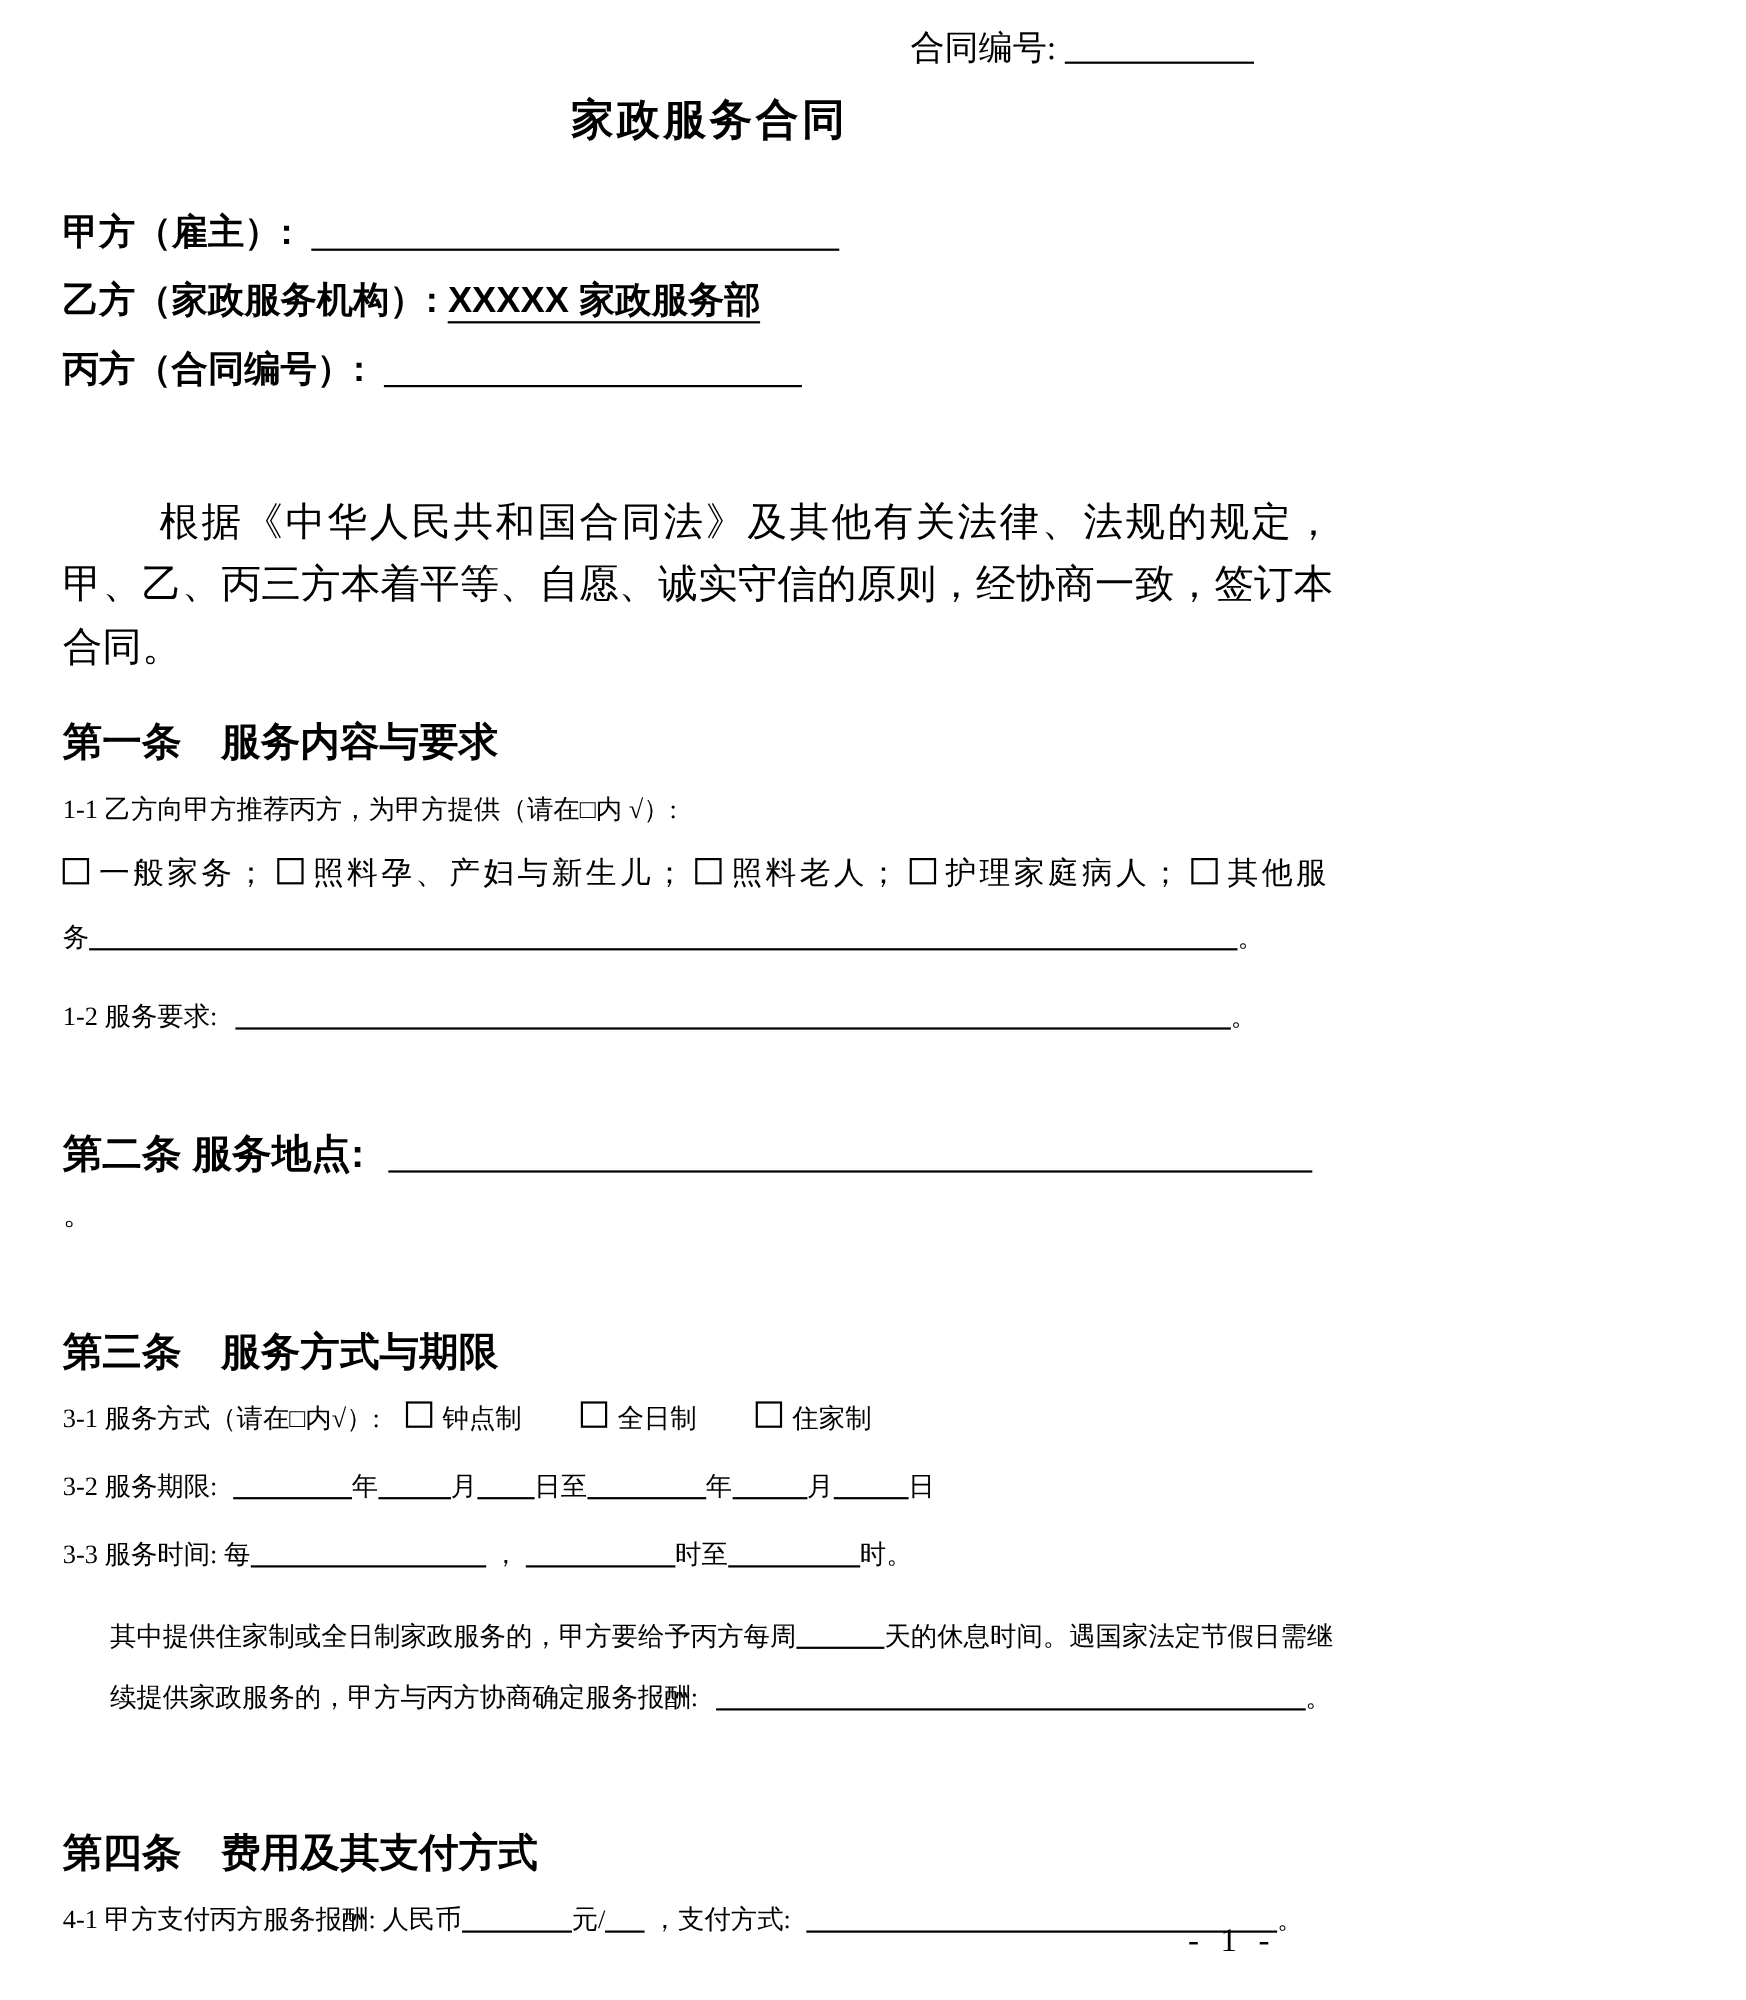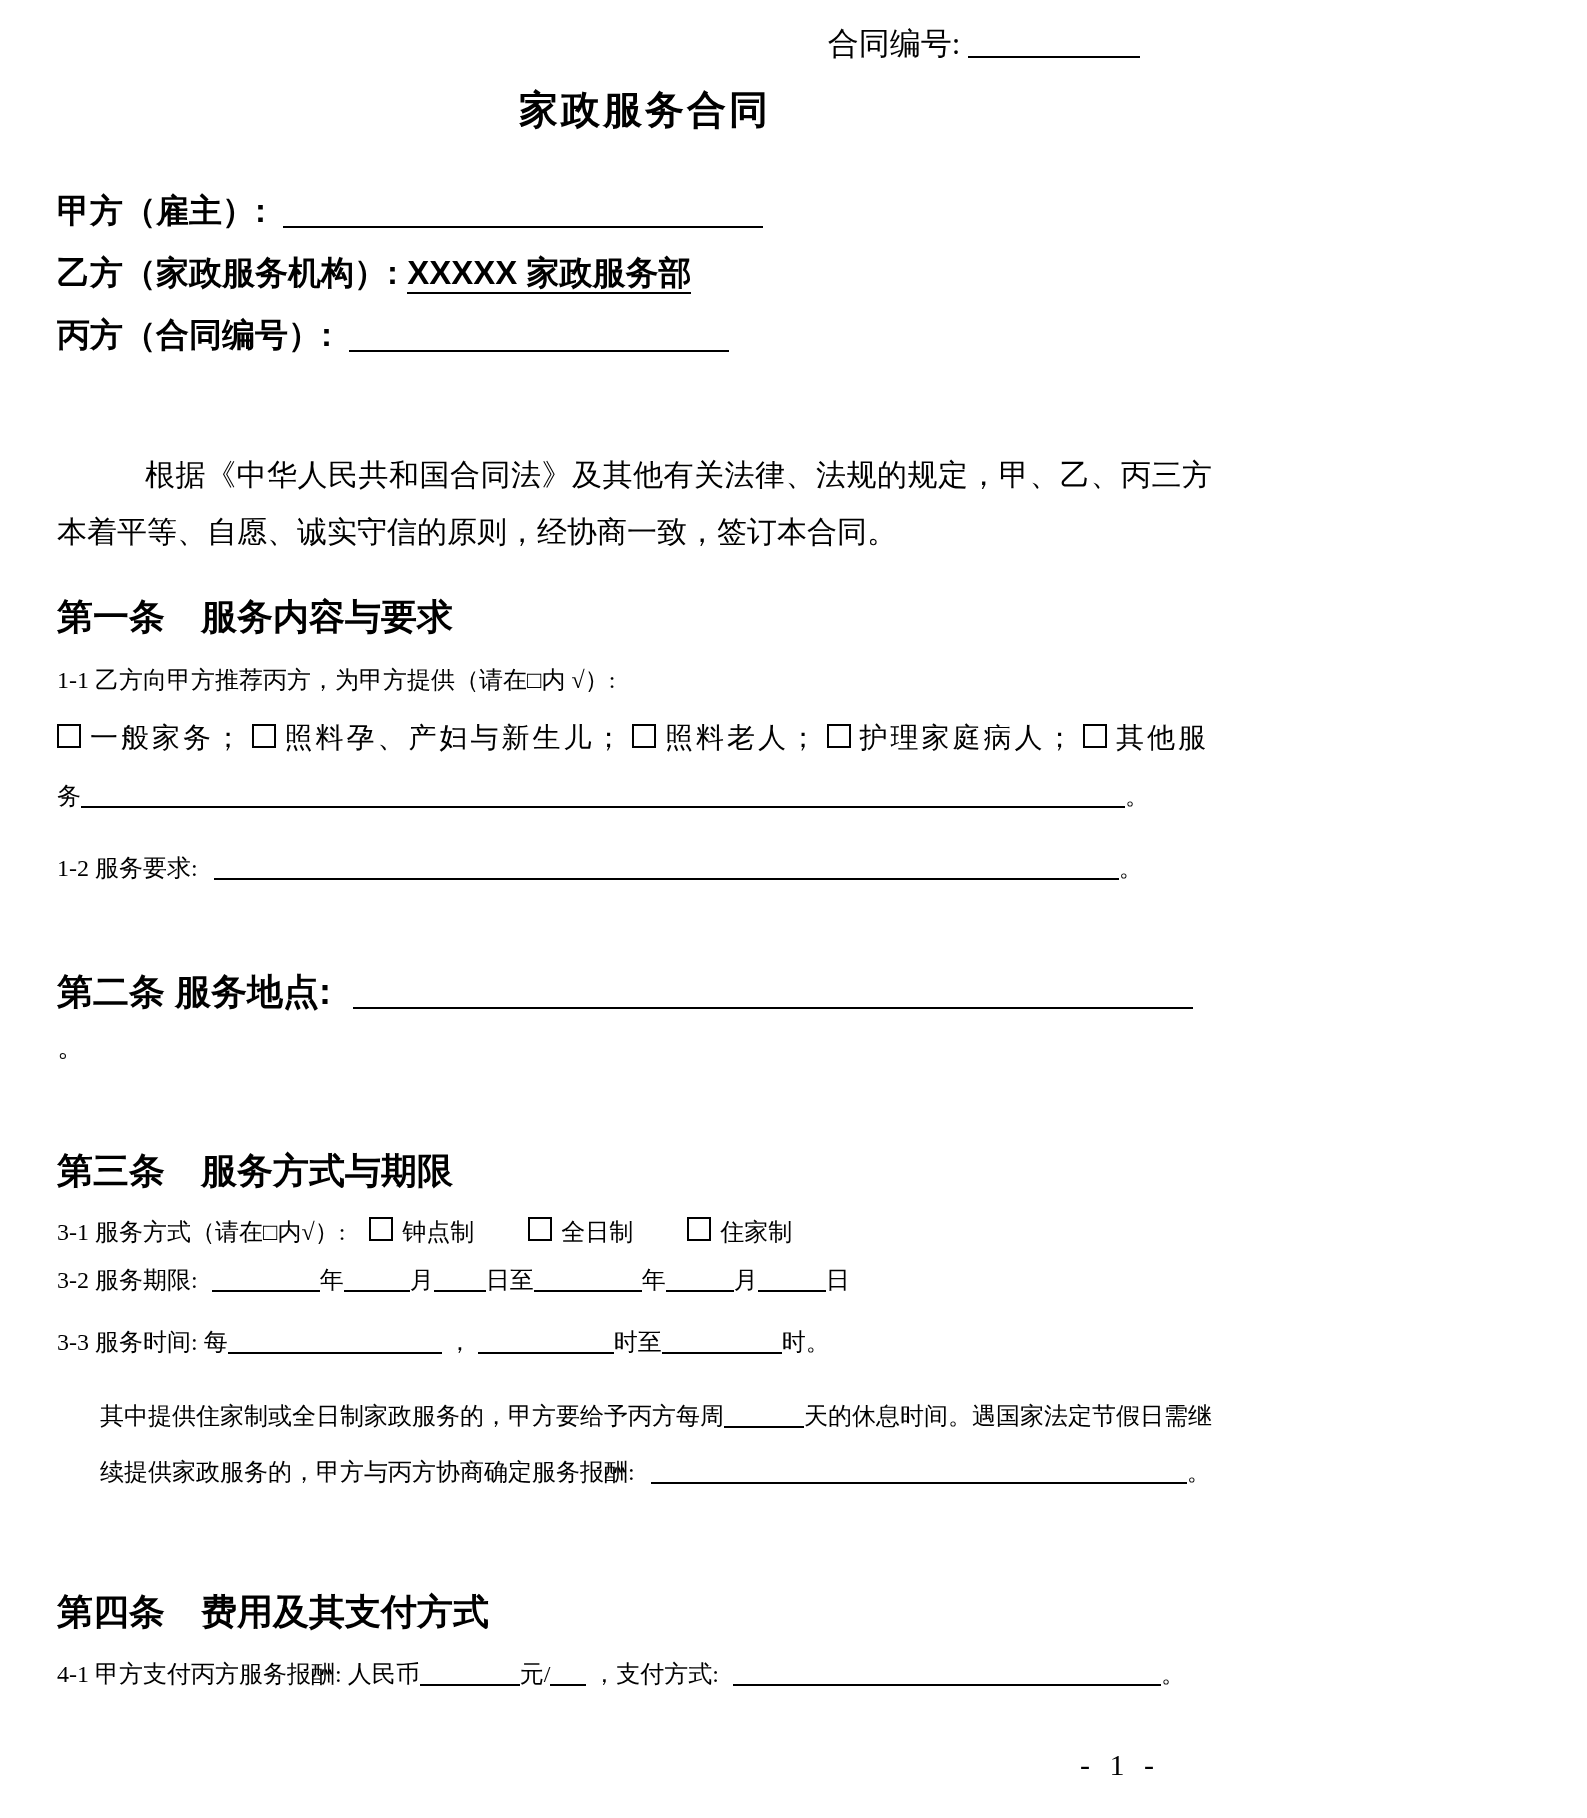--- a/index.html
+++ b/index.html
@@ -27,21 +27,21 @@
   .parties { margin-top:44px; }
   .party { line-height:46px; margin-bottom:16px; font-size:33px;
     font-family:"Liberation Sans", sans-serif; font-weight:bold; }
   .party .val { font-weight:bold; }
   .ulined { border-bottom:2px solid #000; padding-bottom:1px; }
 
   .blank { display:inline-block; border-bottom:2px solid #000; height:30px; vertical-align:-4px; }
 
   .preamble {
     margin-top:88px; line-height:57px; text-align:justify;
-    text-indent:88px; font-size:30px;
+    text-indent:88px; font-size:36px;
   }
 
   .heading {
     font-family:"Liberation Sans", sans-serif; font-weight:bold;
     font-size:36px; line-height:50px;
   }
   .h1s { margin-top:32px; }
   .h2  { margin-top:74px; line-height:52px; }
   .h3  { margin-top:73px; }
   .h4  { margin-top:90px; line-height:52px; }
@@ -56,21 +56,21 @@
     letter-spacing:3px;
   }
   .cbox {
     display:inline-block; width:20px; height:20px;
     border:2px solid #000; margin-right:9px; vertical-align:-1px;
     background:#fff;
   }
   .line-wu  { margin-top:10px; }
   .line-12  { margin-top:24px; }
   .line-31  { margin-top:12px; }
-  .line-32  { }
+  .line-32  { margin-top:14px; }
   .line-33  { margin-top:14px; }
   .indented { margin-left:43px; width:1112px; }
   .line-rest { margin-top:26px; }
   .line-cont { margin-top:8px; }
   .line-41  { margin-top:12px; }
   .mode-opt { margin-left:48px;text-align:center; }
   .mode-opt.first { margin-left:18px; }
 
   .page-num {
     position:absolute; left:1080px; top:1748px;

